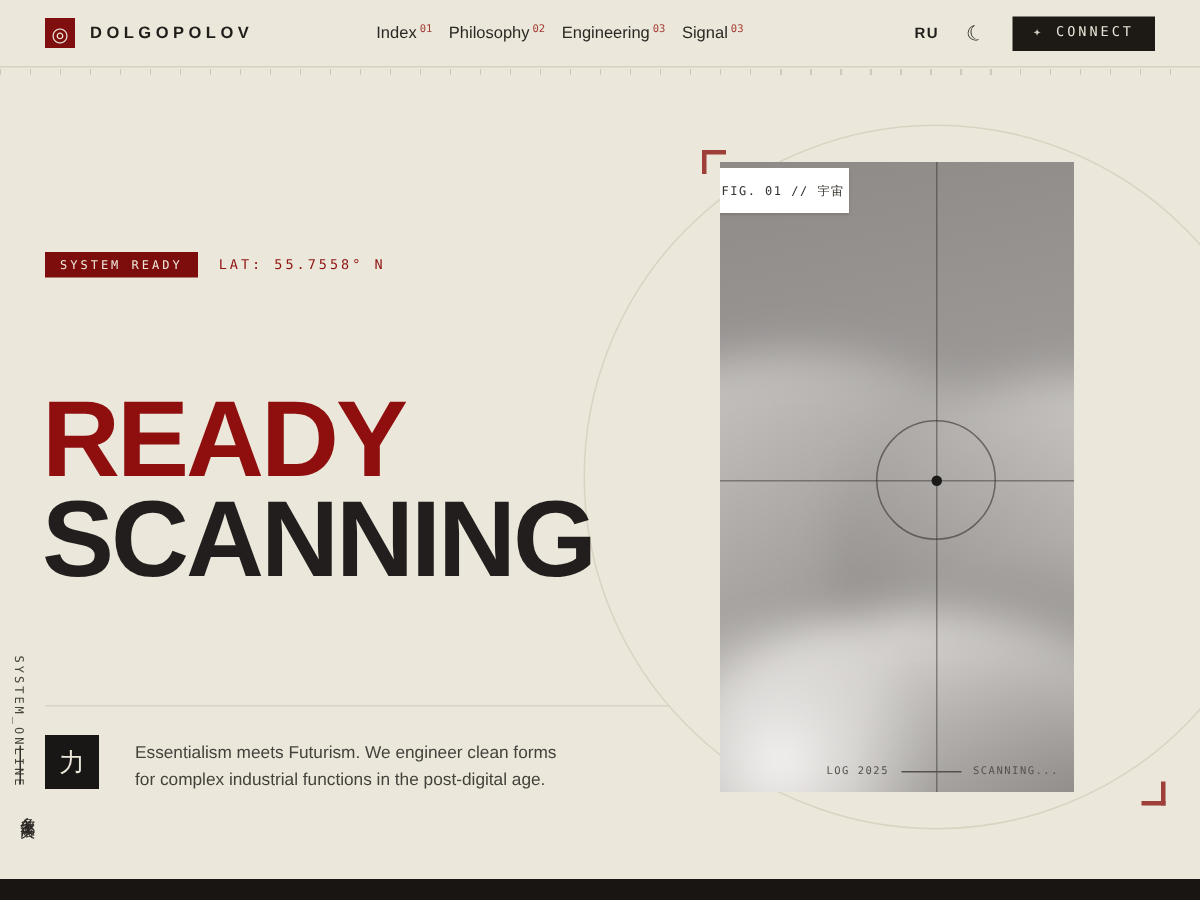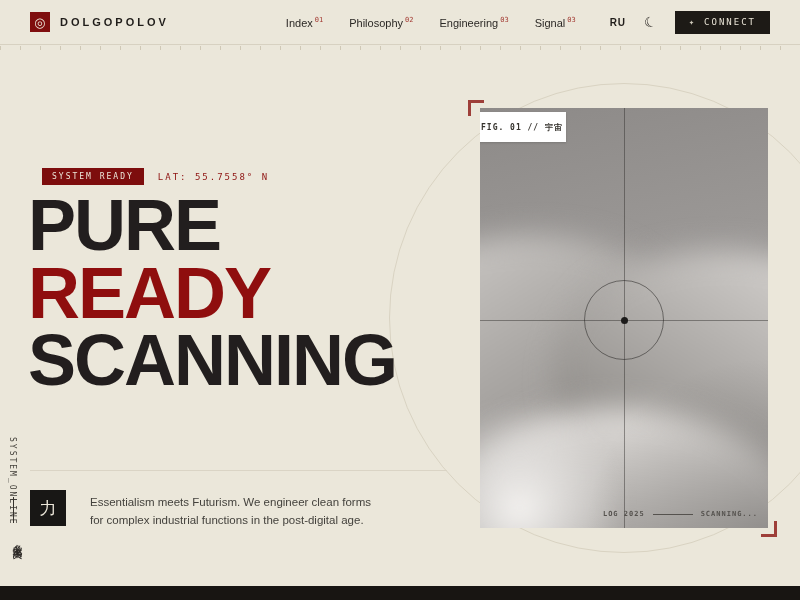--- a/index.html
+++ b/index.html
@@ -13,59 +13,59 @@
 
   
   .header { position:absolute; left:0; top:0; width:800px; height:45px;
     border-bottom:1px solid #d7d1c1; display:flex; align-items:center; background:#ebe7da; z-index:5; }
   .ruler-ticks { position:absolute; left:0; top:46px; width:800px; height:4px;
     background:repeating-linear-gradient(90deg,#cfc8b6 0 1px, transparent 1px 20px); }
   .brand { display:flex; align-items:center; gap:10px; margin-left:30px; cursor:pointer; }
   .logo-box { width:20px; height:20px; background:#7f0e0e; color:#ece7d9; display:flex;
     align-items:center; justify-content:center; font-size:13px; line-height:1; }
   .brand-name { font-size:11px; font-weight:bold; letter-spacing:3px; color:#201d1a; }
-  .nav { display:flex; gap:26px; margin-left:117px; }
+  .nav { display:flex; gap:11px; margin-left:82px; }
   .nav-item { font-size:11px; color:#2b2825; cursor:pointer; }
   .nav-item sup { font-size:7px; color:#a33a32; letter-spacing:0; margin-left:2px; font-family:"DejaVu Sans Mono", monospace; }
   .header-right { margin-left:auto; margin-right:30px; display:flex; align-items:center; gap:18px; }
   .lang { font-size:10px; font-weight:bold; letter-spacing:1px; color:#201d1a; cursor:pointer; }
   .moon { font-size:14px; color:#201d1a; cursor:pointer; line-height:1; transform:rotate(-15deg); }
   .connect-btn { background:#1d1a16; color:#e8e3d5; border:none; height:23px; padding:0 14px;
     font-family:"DejaVu Sans Mono", monospace; font-size:9px; letter-spacing:2px;
     display:flex; align-items:center; gap:8px; cursor:pointer; }
   .connect-btn .bolt { font-size:9px; color:#cfcabb; }
 
   
   .v-label { position:absolute; left:8px; top:437px; writing-mode:vertical-rl; text-orientation:mixed;
     font-family:"DejaVu Sans Mono", monospace; font-size:8px; letter-spacing:2px; color:#45423c; }
   .v-line { position:absolute; left:13px; top:497px; width:1px; height:26px; background:#35322d; }
   .v-cjk { position:absolute; left:10px; top:536px; writing-mode:vertical-rl;
     font-size:10px; letter-spacing:1px; color:#2b2825; }
 
   
-  .status-row { position:absolute; left:42px; top:168px; display:flex; align-items:center; gap:14px; }
+  .status-row { position:absolute; left:30px; top:168px; display:flex; align-items:center; gap:14px; }
   .badge { background:#7d0d0d; color:#ece7d9; font-family:"DejaVu Sans Mono", monospace;
     font-size:8px; letter-spacing:2px; padding:4px 10px; }
   .coords { color:#8e1311; font-family:"DejaVu Sans Mono", monospace; font-size:9px; letter-spacing:2px; }
   .headline { position:absolute; left:28px; top:192px; font-weight:bold; font-size:72px;
     line-height:0.94; letter-spacing:-2px; color:#221e1e; }
   .headline .accent { color:#8f0e0e; }
   .divider { position:absolute; left:30px; top:470px; width:417px; height:1px; background:#dad4c5; }
   .kanji-box { position:absolute; left:30px; top:490px; width:36px; height:36px; background:#181715;
     color:#ece7d9; display:flex; align-items:center; justify-content:center; font-size:17px; }
   .desc { position:absolute; left:90px; top:494px; width:282px; font-size:11.5px;
     line-height:1.55; color:#44423d; }
 
   
   .bracket-tl { position:absolute; left:468px; top:100px; width:16px; height:16px;
     border-top:3px solid #9e3f39; border-left:3px solid #9e3f39; }
   .bracket-br { position:absolute; left:761px; top:521px; width:16px; height:16px;
     border-bottom:3px solid #9e3f39; border-right:3px solid #9e3f39; }
-  .figure { position:absolute; left:480px; top:108px; width:288px; height:420px; overflow:hidden;
-    background:linear-gradient(168deg,#8d8a88 0%, #9b9896 38%, #949190 60%, #8b8784 100%);font-weight:bold; }
+  .figure { position:absolute; left:480px; top:108px; width:236px; height:420px; overflow:hidden;
+    background:linear-gradient(168deg,#8d8a88 0%, #9b9896 38%, #949190 60%, #8b8784 100%); }
   .dune { position:absolute; border-radius:50%; filter:blur(14px); }
   .dune-right { width:430px; height:300px; left:70px; top:150px; transform:rotate(18deg);
     background:linear-gradient(195deg,#e2dfdc 0%, #b2afac 45%, #7b7874 100%); }
   .dune-left { width:380px; height:280px; left:-160px; top:130px; transform:rotate(-12deg);
     background:linear-gradient(160deg,#d4d1ce 0%, #a8a5a2 50%, #8a8683 100%); }
   .dune-bottom { width:360px; height:230px; left:-30px; top:300px; transform:rotate(5deg);
     background:linear-gradient(180deg,#dedbd8 0%, #aaa7a4 60%, #979490 100%); }
   .glow-bl { position:absolute; width:240px; height:220px; left:-80px; top:290px; border-radius:50%;
     background:radial-gradient(circle,#f3f1ef 0%, rgba(243,241,239,0) 65%); filter:blur(8px); }
   .fig-shade { position:absolute; inset:0;
@@ -127,21 +127,21 @@
   <div class="v-label">SYSTEM_ONLINE</div>
   <div class="v-line"></div>
   <div class="v-cjk">多尔戈波洛夫</div>
 
   <div class="status-row">
     <div class="badge">SYSTEM READY</div>
     <div class="coords">LAT: 55.7558° N</div>
   </div>
 
   <h1 class="headline">
-    <span>PURE</span><br>
+    <br>
     <span class="accent">READY</span><br>
     <span>SCANNING</span>
   </h1>
 
   <div class="divider"></div>
 
   <div class="kanji-box">力</div>
   <p class="desc">Essentialism meets Futurism. We engineer clean forms for complex industrial functions in the post-digital age.</p>
 
   <div class="bracket-tl"></div>

